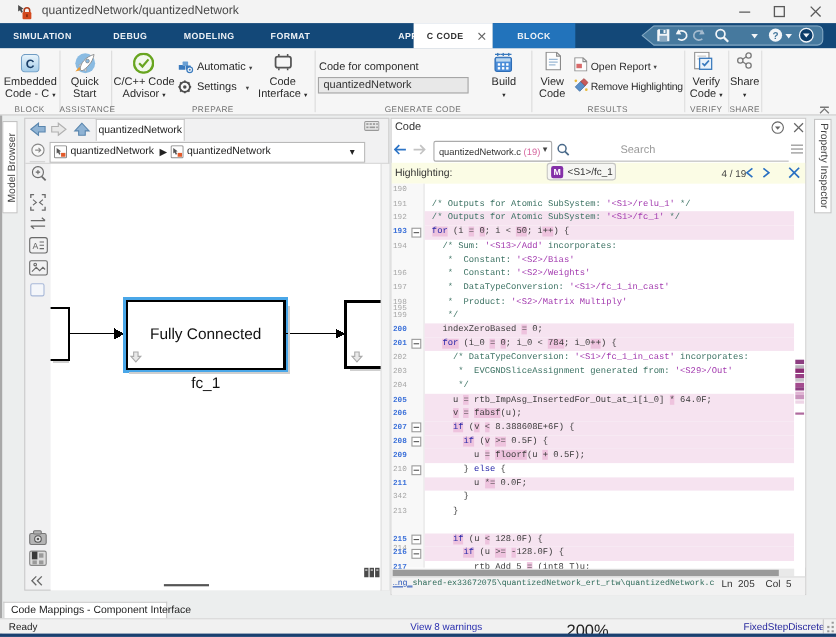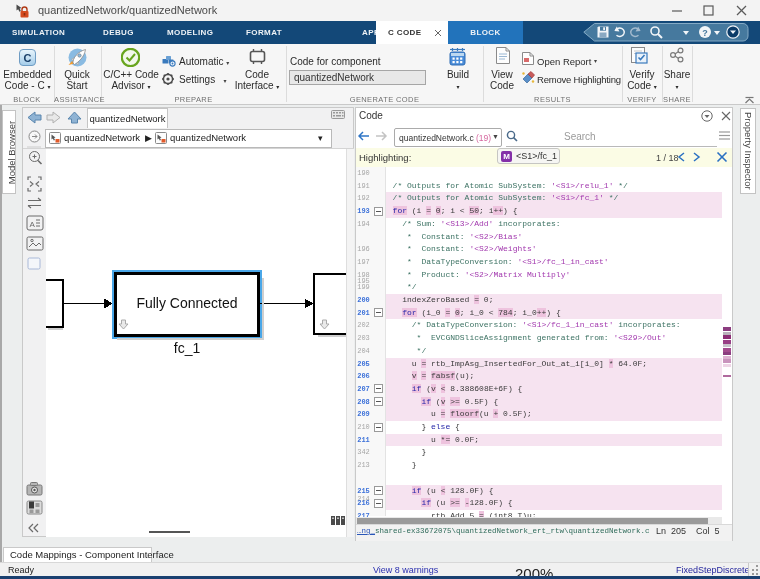--- a/index.html
+++ b/index.html
@@ -420,21 +420,21 @@
       <line x1="0" y1="5.5" x2="11" y2="5.5"></line>
       <line x1="0" y1="9" x2="11" y2="9"></line>
     </g>
 </svg>
 
 <div id="hlbar" class="abs"></div>
 <div class="abs" style="left:359px; top:152px; font-size:9.5px; color:#333;">Highlighting:</div>
 <div class="abs" style="left:497px; top:148px; width:63px; height:16px; background:#f6f6f3; border:1px solid #c6c6c3; border-radius:3px;"></div>
 <div class="abs" style="left:501px; top:150.5px; width:11px; height:11px; background:#8430a8; border-radius:2px; color:#fff; font-size:8px; font-weight:bold; text-align:center; line-height:11px;">M</div>
 <div class="abs" style="left:516px; top:151px; font-size:9px; color:#333;">&lt;S1&gt;/fc_1</div>
-<div class="abs" style="left:656px; top:152.5px; font-size:9px; color:#444;">1 / 18</div>
+<div class="abs" style="left:656px; top:152.5px; font-size:9px; color:#444;">4 / 19</div>
 <svg class="abs" style="left:677px; top:152px;" width="24" height="10">
  <path d="M7 1 L2 5 L7 9" fill="none" stroke="#2a70c2" stroke-width="1.5"></path>
  <path d="M17 1 L22 5 L17 9" fill="none" stroke="#2a70c2" stroke-width="1.5"></path>
 </svg>
 <svg class="abs" style="left:716px; top:151px;" width="12" height="12">
  <line x1="1.5" y1="1.5" x2="10.5" y2="10.5" stroke="#2a70c2" stroke-width="1.6"></line>
  <line x1="10.5" y1="1.5" x2="1.5" y2="10.5" stroke="#2a70c2" stroke-width="1.6"></line>
 </svg>
 
 <div id="gutter" class="abs"></div>

